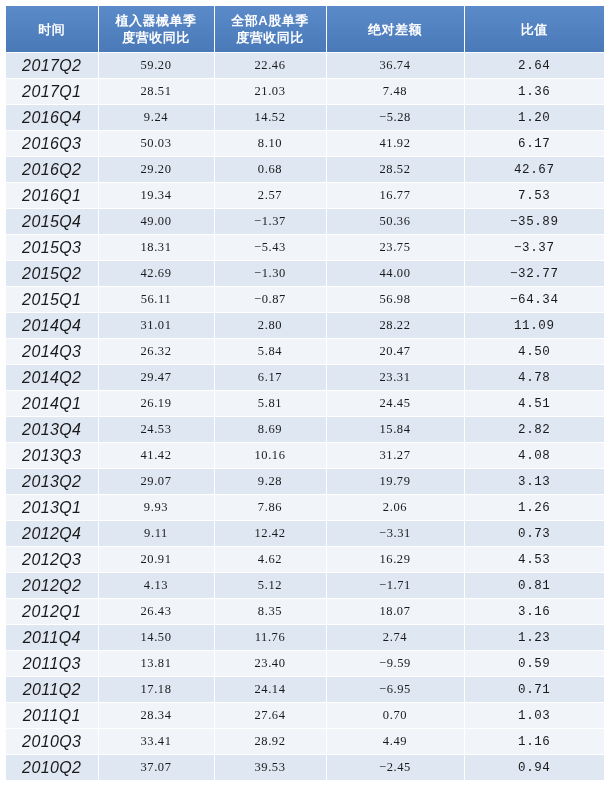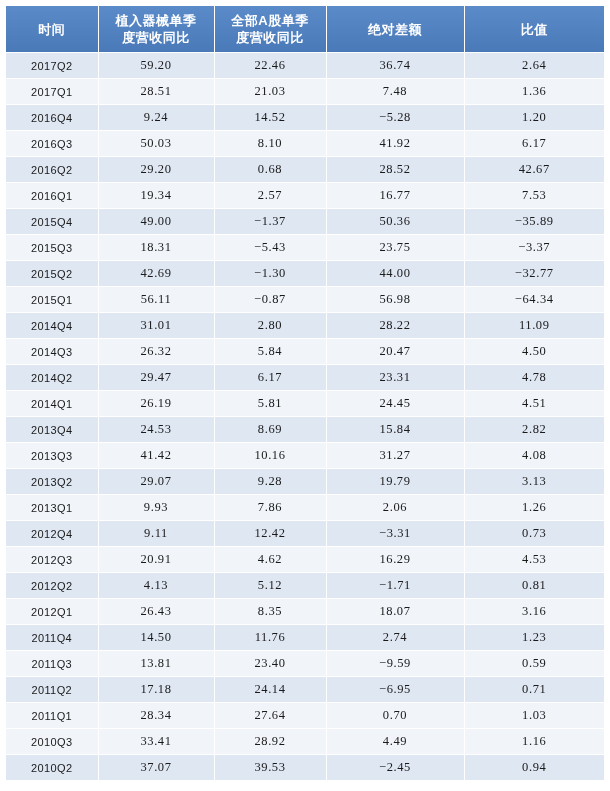--- a/index.html
+++ b/index.html
@@ -47,25 +47,26 @@
     font-size: 12.5px;
     color: #1a1a1a;
     text-align: center;
     padding: 3px 4px;
     height: 19px;
     border-bottom: 1px solid #ffffff;
     border-right: 1px solid #ffffff;
     font-family: "Liberation Serif", serif;
     letter-spacing: 0.6px;
   }
-  tbody td:last-child { border-right: none; }
+  tbody td:last-child { border-right: none; font-family: Liberation Mono, monospace; }
   tbody td.time-cell {
     font-family: "Liberation Sans", sans-serif;
-    font-size: 11px;
+    font-size: 16px;
     letter-spacing: 0.4px;
+    font-style: italic;
   }
   tbody tr.row-odd td  { background: #dfe7f3; }
   tbody tr.row-even td { background: #f1f5fa; }
 </style>
 </head>
 <body>
 
 <div id="table-wrap">
   <table class="data-table">
     <colgroup>

